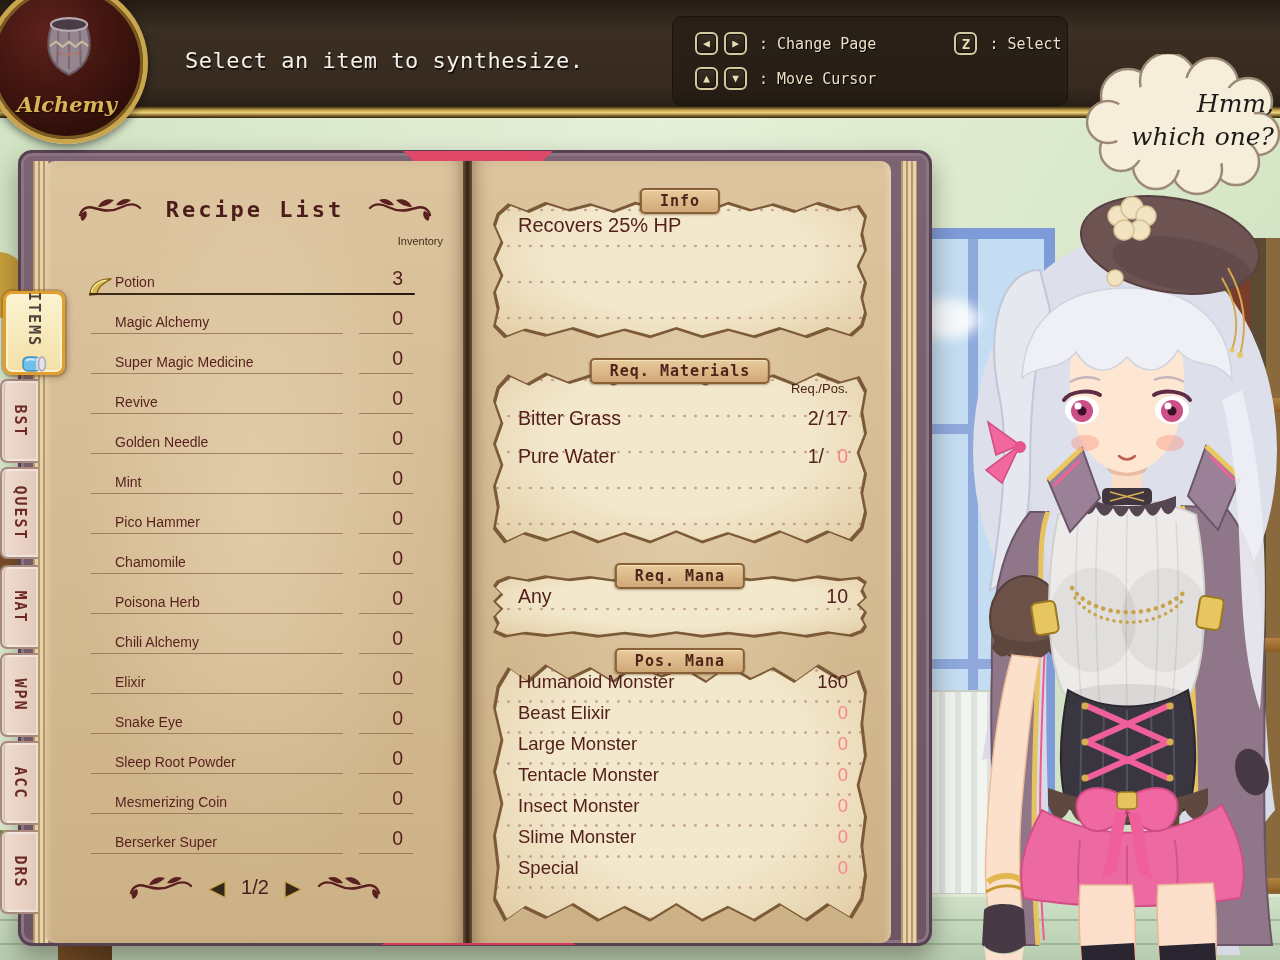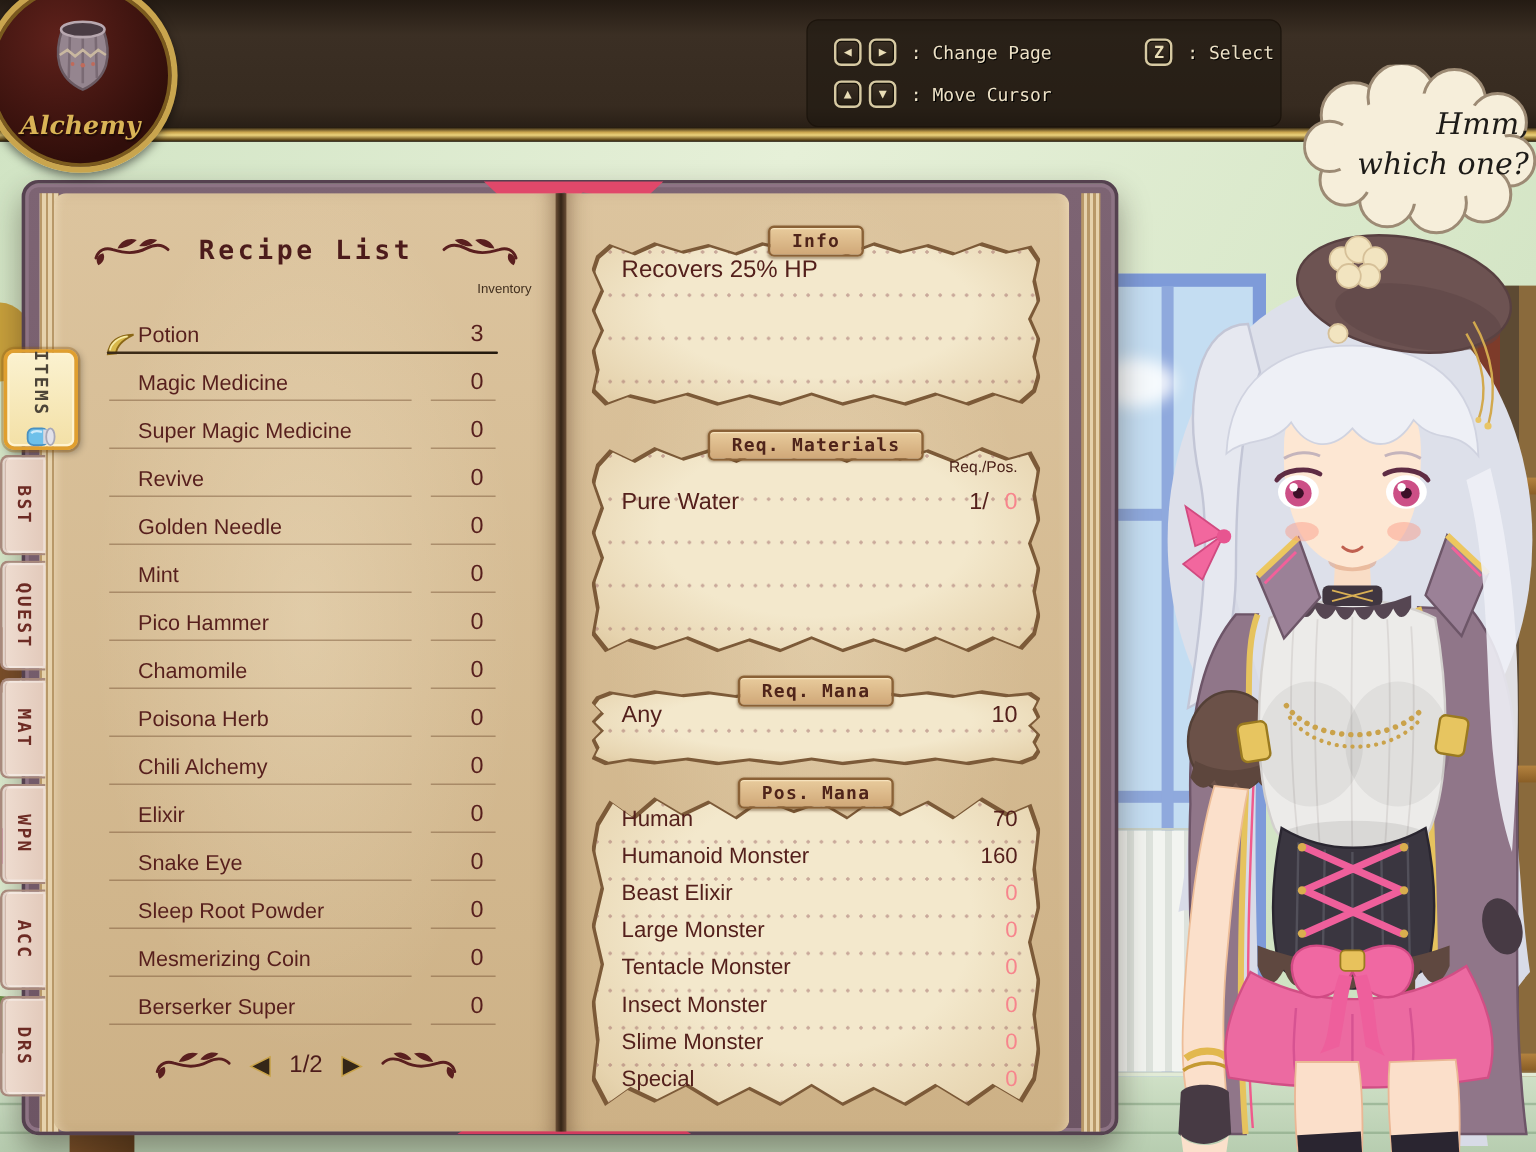--- a/index.html
+++ b/index.html
@@ -76,21 +76,21 @@
     background:linear-gradient(90deg,#6a4e36,#342416 50%,#6a4e36)}
 
   
   .page-header{position:absolute;left:0;right:0;top:34px;display:flex;align-items:center;justify-content:center;gap:24px}
   .page-title{font-family:"DejaVu Sans Mono",monospace;font-size:22px;font-weight:700;letter-spacing:3px;color:#4c1b1b}
   .flourish{width:64px;height:28px}
   .flourish.flip{transform:scaleX(-1)}
   .inv-label{position:absolute;right:22px;top:74px;font-size:11px;color:#42301f}
   .recipe-rows{position:absolute;left:0;right:0;top:94px}
   .recipe-row{position:relative;height:40px;cursor:pointer}
-  .rname{position:absolute;left:70px;bottom:5px;font-size:18px;color:#571f1d}
+  .rname{position:absolute;left:70px;bottom:5px;font-size:14px;color:#571f1d}
   .rcount{position:absolute;right:62px;bottom:5px;font-size:19.5px;color:#571f1d}
   .underline{position:absolute;bottom:1px;height:1.5px;background:rgba(112,76,46,.55)}
   .u-name{left:46px;width:252px}
   .u-count{left:314px;width:54px}
   .recipe-row.selected::after{content:'';position:absolute;left:44px;right:50px;bottom:0;height:2.5px;border-radius:2px;
     background:linear-gradient(90deg,#3d2c18,#241a0e)}
   .quill{position:absolute;left:42px;bottom:-1px;width:27px;height:19px;transform:rotate(-6deg)}
   .page-nav{position:absolute;left:0;right:0;top:712px;display:flex;align-items:center;justify-content:center;gap:16px}
   .nav-arrow{font-size:21px;color:#352718;-webkit-text-stroke:1.2px #c9a34a;cursor:pointer;line-height:1}
   .page-ind{font-size:20px;color:#4c1b1b}
@@ -334,21 +334,21 @@
       <div class="recipe-rows">
           <div class="recipe-row selected">
             <span class="rname">Potion</span>
             <span class="rcount">3</span>
             <span class="quill"><svg viewBox="0 0 27 19">
                 <path d="M2,17 C4,7 12,2 25,3 C17,6 10,10 9,17 Z" fill="#d8b84a" stroke="#8a6716" stroke-width="1.5"></path>
                 <path d="M4,14 C6,8 12,4 20,4" stroke="#f7e9a0" stroke-width="1.5" fill="none"></path>
               </svg></span>
           </div>
           <div class="recipe-row">
-            <span class="rname">Magic Medicine</span>
+            <span class="rname">Magic Alchemy</span>
             <span class="rcount">0</span>
             <i class="underline u-name"></i>
             <i class="underline u-count"></i>
           </div>
           <div class="recipe-row">
             <span class="rname">Super Magic Medicine</span>
             <span class="rcount">0</span>
             <i class="underline u-name"></i>
             <i class="underline u-count"></i>
           </div>
@@ -452,20 +452,24 @@
       </div>
 
       <div class="panel panel-mat">
         <span class="panel-tab">Req. Materials</span>
         <div class="scrap">
             <div class="rim"></div>
             <div class="paper"></div>
           <div class="panel-body">
             <span class="reqpos">Req./Pos.</span>
             <div class="mat-rows">
+                <div class="mat-row">
+                  <span class="mat-name">Bitter Grass</span>
+                  <span class="mat-val"><span class="req">2/</span><span class="pos">17</span></span>
+                </div>
                 <div class="mat-row">
                   <span class="mat-name">Pure Water</span>
                   <span class="mat-val"><span class="req">1/</span><span class="pos low">0</span></span>
                 </div>
               </div>
           </div>
         </div>
       </div>
 
       <div class="panel panel-mana">
@@ -482,24 +486,20 @@
         </div>
       </div>
 
       <div class="panel panel-pos">
         <span class="panel-tab">Pos. Mana</span>
         <div class="scrap">
             <div class="rim"></div>
             <div class="paper"></div>
           <div class="panel-body">
               <div class="pos-rows">
-                <div class="mana-row">
-                  <span class="mana-name">Human</span>
-                  <span class="mana-val">70</span>
-                </div>
                 <div class="mana-row">
                   <span class="mana-name">Humanoid Monster</span>
                   <span class="mana-val">160</span>
                 </div>
                 <div class="mana-row">
                   <span class="mana-name">Beast Elixir</span>
                   <span class="mana-val low">0</span>
                 </div>
                 <div class="mana-row">
                   <span class="mana-name">Large Monster</span>
@@ -570,20 +570,21 @@
         </div>
       </div>
       <div class="side-tab">
         <div class="tab-rot">
           <span class="tab-label">DRS</span>
         </div>
       </div>
     </div>
 
   <div class="topbar">
+    <span class="message">Select an item to synthesize.</span>
     <div class="ctrl-panel">
       <div class="ctrl-row r1">
         <span class="key">◀</span>
         <span class="key">▶</span>
         <span class="ctrl-label">: Change Page</span>
         <span class="sel-group">
           <span class="key kz">Z</span>
           <span class="ctrl-label">: Select</span>
         </span>
       </div>

